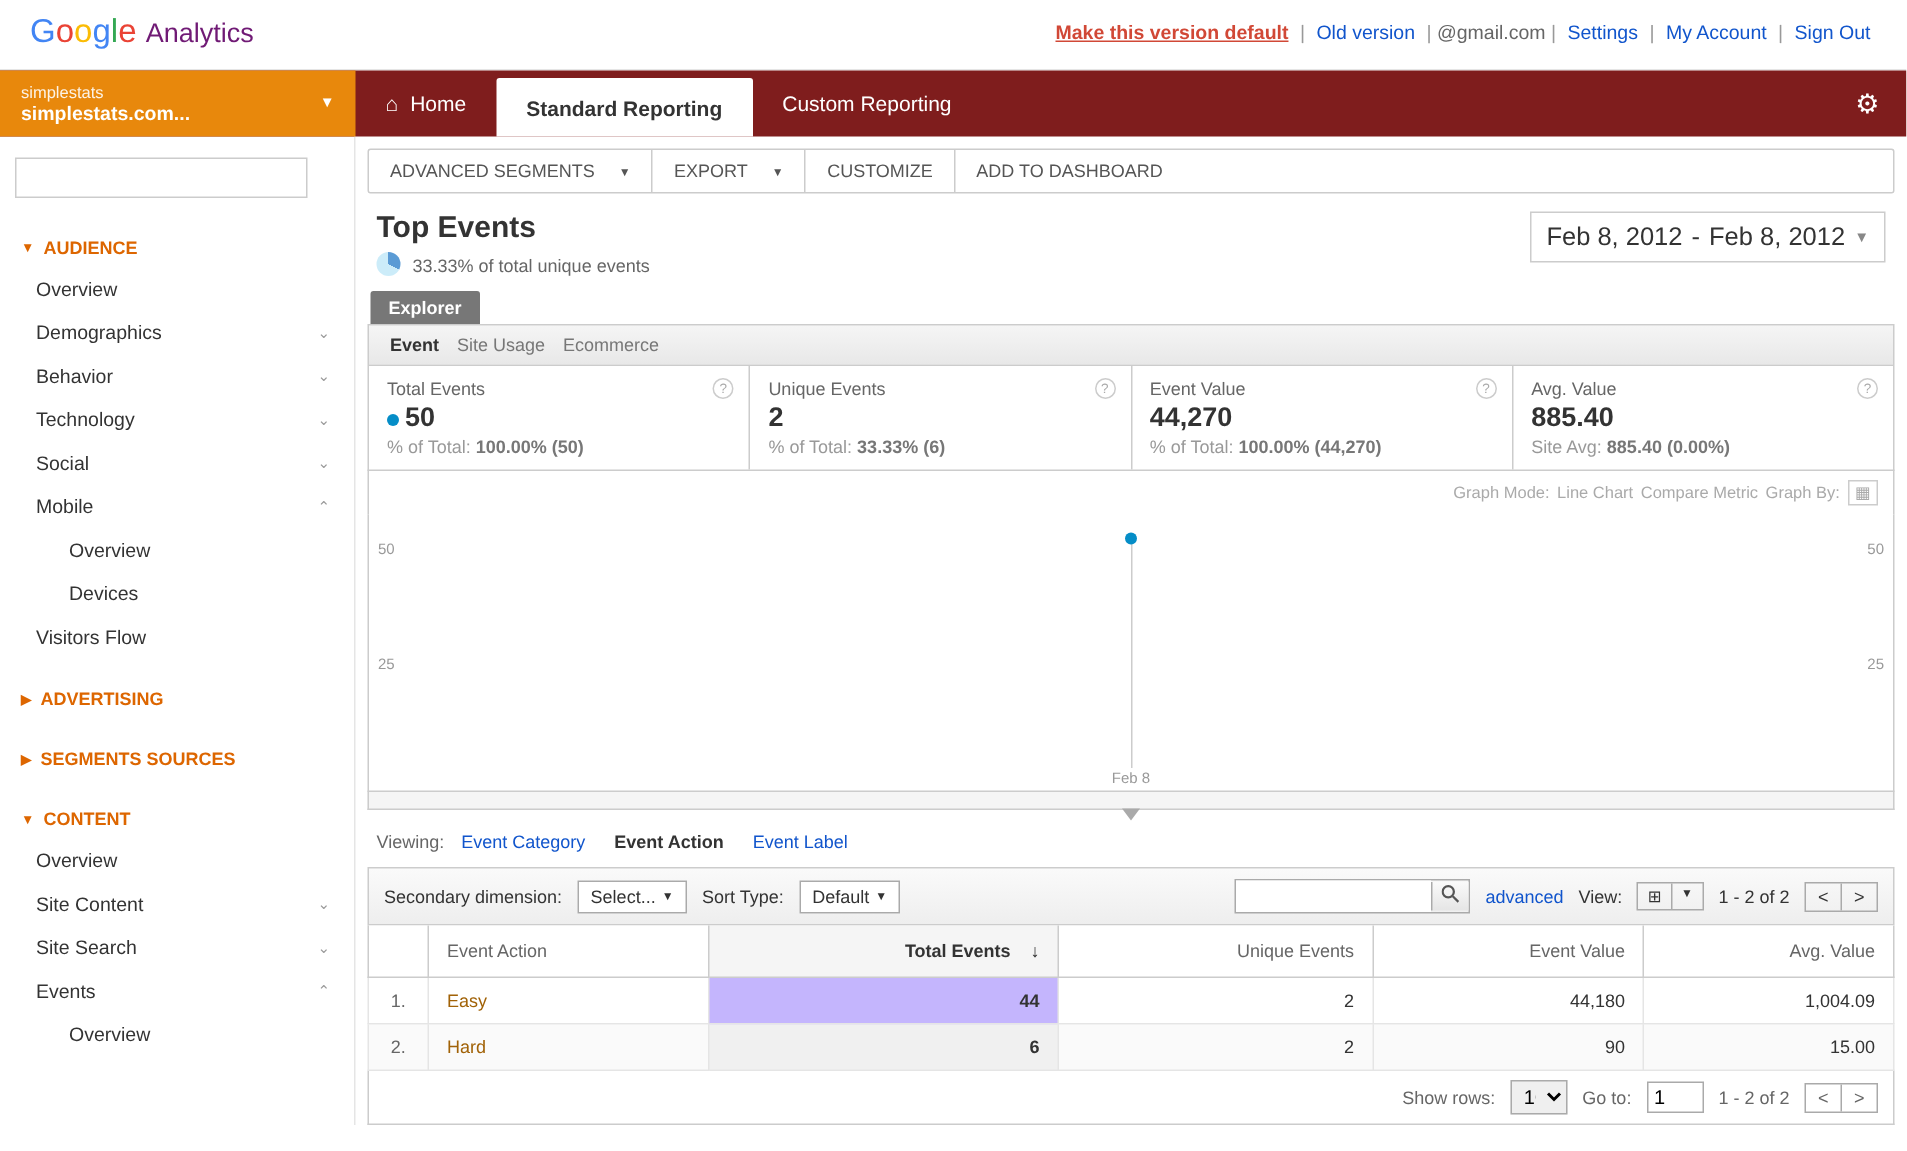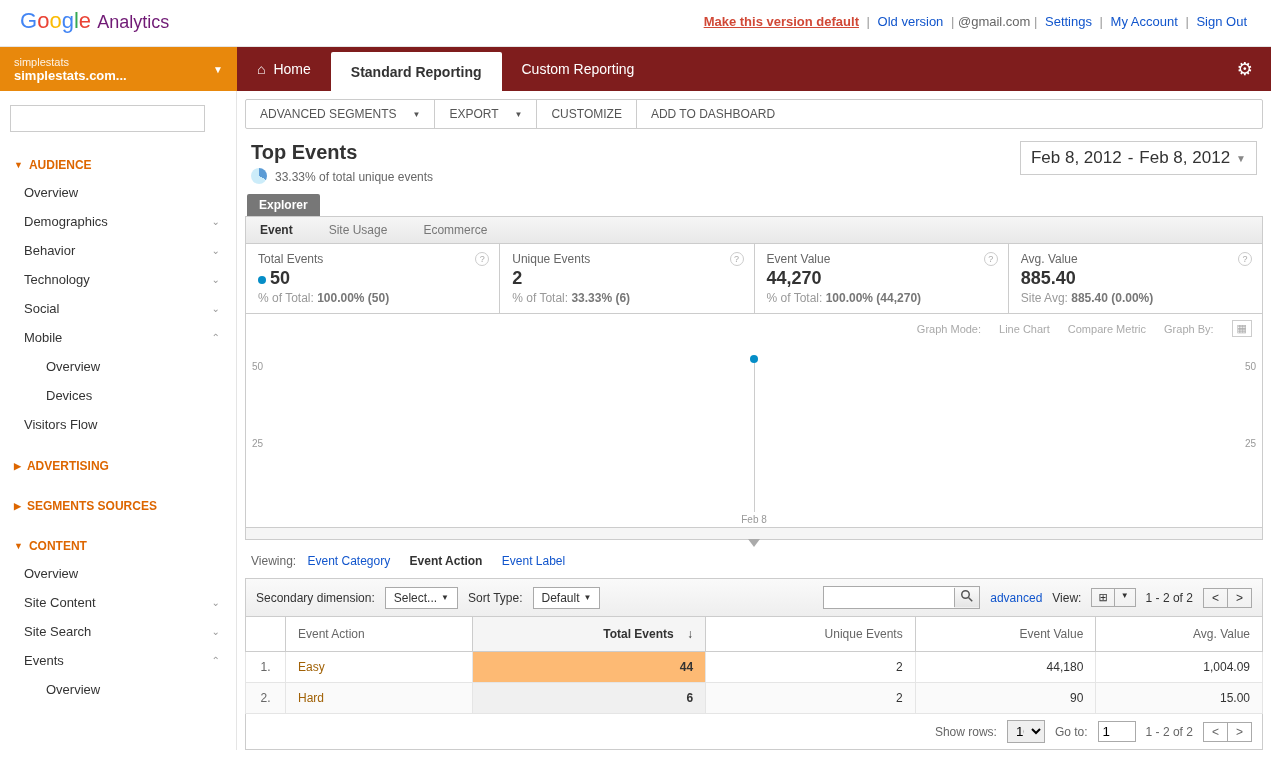--- a/index.html
+++ b/index.html
@@ -35,33 +35,33 @@
 .content { flex: 1; padding: 0 8px; }
 .toolbar { display: flex; border: 1px solid #ccc; border-radius: 2px; margin: 8px 0 10px 0; }
 .toolbar-btn { padding: 7px 14px; border-right: 1px solid #ccc; color: #555; font-size: 12px; cursor: pointer; display: flex; align-items: center; gap: 16px; }
 .toolbar-btn:last-child { border-right: none; }
 .page-header { display: flex; justify-content: space-between; align-items: flex-start; padding: 2px 6px 10px 6px; }
 .page-title h1 { font-size: 20px; font-weight: bold; margin-bottom: 4px; }
 .page-subtitle { display: flex; align-items: flex-end; gap: 8px; color: #666; font-size: 12px; }
 .pie-icon { width: 16px; height: 16px; border-radius: 50%; background: conic-gradient(#5b9bd5 0 33%, #ccecf9 33% 100%); }
 .date-picker { border: 1px solid #ccc; padding: 6px 10px; font-size: 17px; display: flex; align-items: center; gap: 6px; }
 .explorer-tab { display: inline-block; background: #777; color: #fff; padding: 4px 12px; font-size: 12px; font-weight: bold; border-radius: 2px 2px 0 0; margin-left: 2px; }
-.sub-tabs { background: linear-gradient(#f5f5f5,#e8e8e8); border: 1px solid #ccc; padding: 6px 14px; display: flex; gap: 36px; font-size: 12px; }
+.sub-tabs { background: linear-gradient(#f5f5f5,#e8e8e8); border: 1px solid #ccc; padding: 6px 14px; display: flex; gap: 12px; font-size: 12px; }
 .sub-tab { color: #777; cursor: pointer; }
 .sub-tab.active { color: #333; font-weight: bold; }
 .metrics-row { display: flex; border-left: 1px solid #ccc; border-right: 1px solid #ccc; border-bottom: 1px solid #ccc; }
 .metric-card { flex: 1; padding: 8px 12px; border-right: 1px solid #ccc; position: relative; }
 .metric-card:last-child { border-right: none; }
 .metric-label { font-size: 12px; color: #666; }
 .metric-value { font-size: 18px; font-weight: bold; margin: 2px 0; }
 .metric-value .dot { display: inline-block; width: 8px; height: 8px; background: #058dc7; border-radius: 50%; margin-right: 4px; }
 .metric-sub { font-size: 12px; color: #999; }
 .metric-sub b { color: #777; }
 .help-icon { position: absolute; top: 8px; right: 10px; width: 14px; height: 14px; border: 1px solid #ccc; border-radius: 50%; font-size: 9px; color: #aaa; display: flex; align-items: center; justify-content: center; }
-.chart-controls { display: flex; justify-content: flex-end; gap: 18px; padding: 6px 10px; border-left: 1px solid #ccc; border-right: 1px solid #ccc; font-size: 11px; color: #aaa; align-items: center; }
+.chart-controls { display: flex; justify-content: flex-end; gap: 5px; padding: 6px 10px; border-left: 1px solid #ccc; border-right: 1px solid #ccc; font-size: 11px; color: #aaa; align-items: center; }
 .chart-area { border: 1px solid #ccc; border-top: none; height: 185px; position: relative; padding: 10px 0 20px 0; }
 .chart-y-left, .chart-y-right { position: absolute; font-size: 10px; color: #999; }
 .chart-y-left { left: 6px; } .chart-y-right { right: 6px; }
 .chart-point { position: absolute; width: 8px; height: 8px; background: #058dc7; border-radius: 50%; }
 .chart-line { position: absolute; width: 1px; background: #ccc; }
 .chart-date { position: absolute; font-size: 10px; color: #999; }
 .chart-slider { border: 1px solid #ccc; border-top: none; height: 12px; background: #f5f5f5; position: relative; }
 .chart-slider-handle { position: absolute; left: 50%; top: 100%; transform: translateX(-50%); width: 0; height: 0; border-left: 6px solid transparent; border-right: 6px solid transparent; border-top: 8px solid #aaa; }
 .viewing-row { padding: 14px 6px 10px 6px; font-size: 12px; color: #666; }
 .viewing-row a { color: #1155cc; text-decoration: none; margin: 0 8px; }
@@ -81,21 +81,21 @@
 .pager-nav span:last-child { border-right: none; }
 table.data { width: 100%; border-collapse: collapse; font-size: 12px; }
 table.data th { text-align: right; padding: 10px 12px; border: 1px solid #ccc; border-top: none; font-weight: normal; color: #666; background: #fff; }
 table.data th:first-child { width: 40px; text-align: center; }
 table.data th:nth-child(2) { text-align: left; }
 table.data th.sorted { background: #f5f5f5; font-weight: bold; color: #333; }
 table.data td { text-align: right; padding: 8px 12px; border: 1px solid #e5e5e5; }
 table.data td:first-child { text-align: center; color: #666; }
 table.data td:nth-child(2) { text-align: left; }
 table.data td a { color: #a16207; text-decoration: none; }
-table.data td.sorted { background: #fdba74; font-weight: bold; }
+table.data td.sorted { background: #c4b5fd; font-weight: bold; }
 table.data tr.alt td { background: #fafafa; }
 table.data tr.alt td.sorted { background: #f0f0f0; }
 .table-footer { border: 1px solid #ccc; border-top: none; padding: 6px 10px; display: flex; justify-content: flex-end; align-items: center; gap: 10px; font-size: 12px; color: #666; }
 .table-footer input, .table-footer select { border: 1px solid #aaa; padding: 2px 4px; width: 38px; }
 </style>
 </head>
 <body>
 
 <div class="top-header">
   <div class="logo">

